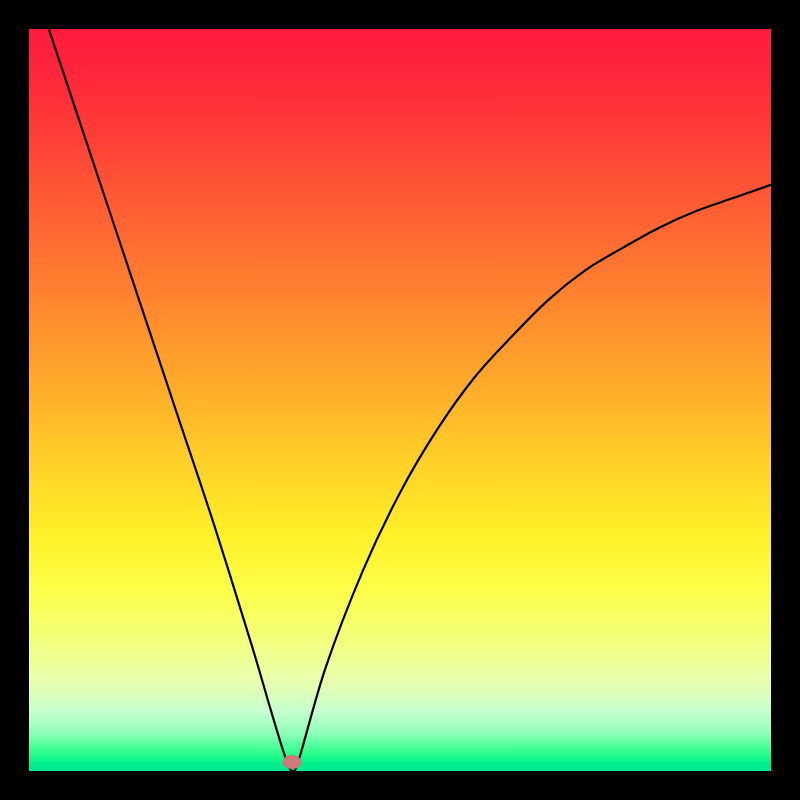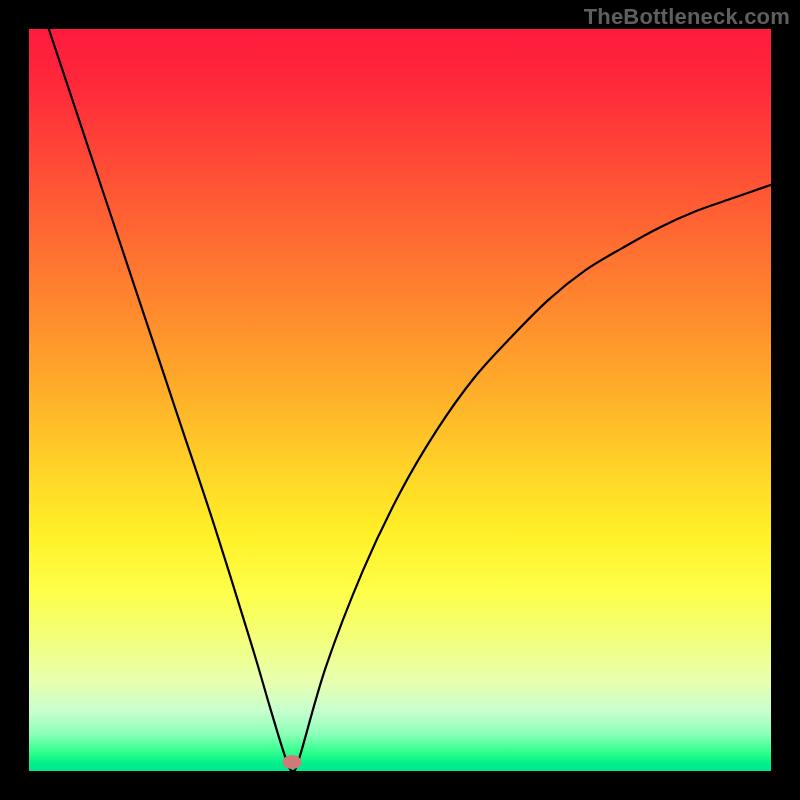--- a/index.html
+++ b/index.html
@@ -70,21 +70,20 @@
   svg.curve {
     position: absolute;
     inset: 0;
     z-index: 10;
   }
 </style>
 </head>
 <body>
 
 <div class="frame">
-  <div class="watermark">TheBottleneck.com</div>
 
   <div class="plot-area">
     <div class="gradient"></div>
     <svg class="curve" viewBox="0 0 742 742" preserveAspectRatio="none">
       <path fill="none" stroke="#000" stroke-width="2.2" stroke-linecap="round" stroke-linejoin="round" d="M 0.00 -59.36 C 6.18 -40.81, 24.73 14.84, 37.10 51.94 C 49.47 89.04, 61.83 126.14, 74.20 163.24 C 86.57 200.34, 98.93 237.44, 111.30 274.54 C 123.67 311.64, 136.03 348.74, 148.40 385.84 C 160.77 422.94, 173.13 458.80, 185.50 497.14 C 197.87 535.48, 213.32 585.56, 222.60 615.86 C 231.88 646.16, 235.59 660.38, 241.15 678.93 C 246.72 697.48, 252.28 716.65, 255.99 727.16 C 259.70 737.67, 260.94 742.00, 263.41 742.00 C 265.88 742.00, 265.26 744.47, 270.83 727.16 C 276.39 709.85, 286.29 669.04, 296.80 638.12 C 307.31 607.20, 321.53 570.72, 333.90 541.66 C 346.27 512.60, 358.63 487.25, 371.00 463.75 C 383.37 440.25, 395.73 419.85, 408.10 400.68 C 420.47 381.51, 432.83 364.20, 445.20 348.74 C 457.57 333.28, 469.93 320.92, 482.30 307.93 C 494.67 294.94, 507.03 281.96, 519.40 270.83 C 531.77 259.70, 544.13 249.81, 556.50 241.15 C 568.87 232.49, 581.23 226.00, 593.60 218.89 C 605.97 211.78, 618.33 204.67, 630.70 198.49 C 643.07 192.30, 655.43 186.74, 667.80 181.79 C 680.17 176.84, 692.53 173.13, 704.90 168.81 C 717.27 164.48, 735.82 157.98, 742.00 155.82"></path>
     </svg>
     <div class="dot" style="left: 263.41px; top: 733.096px;"></div>
   </div>
 </div>
 

